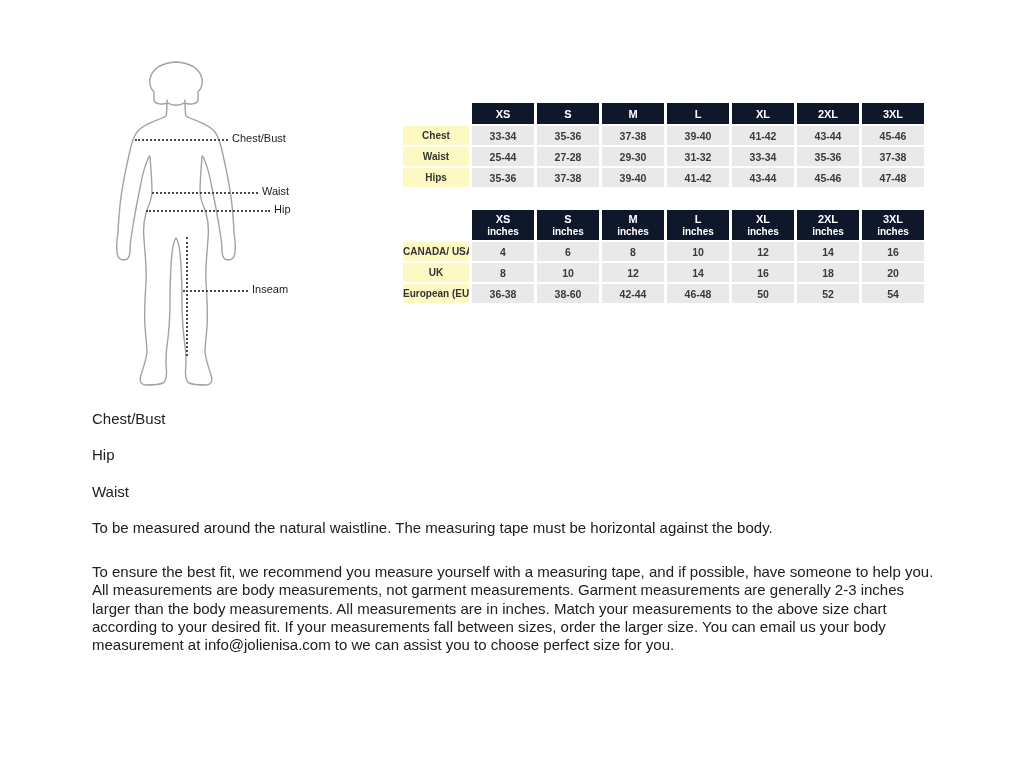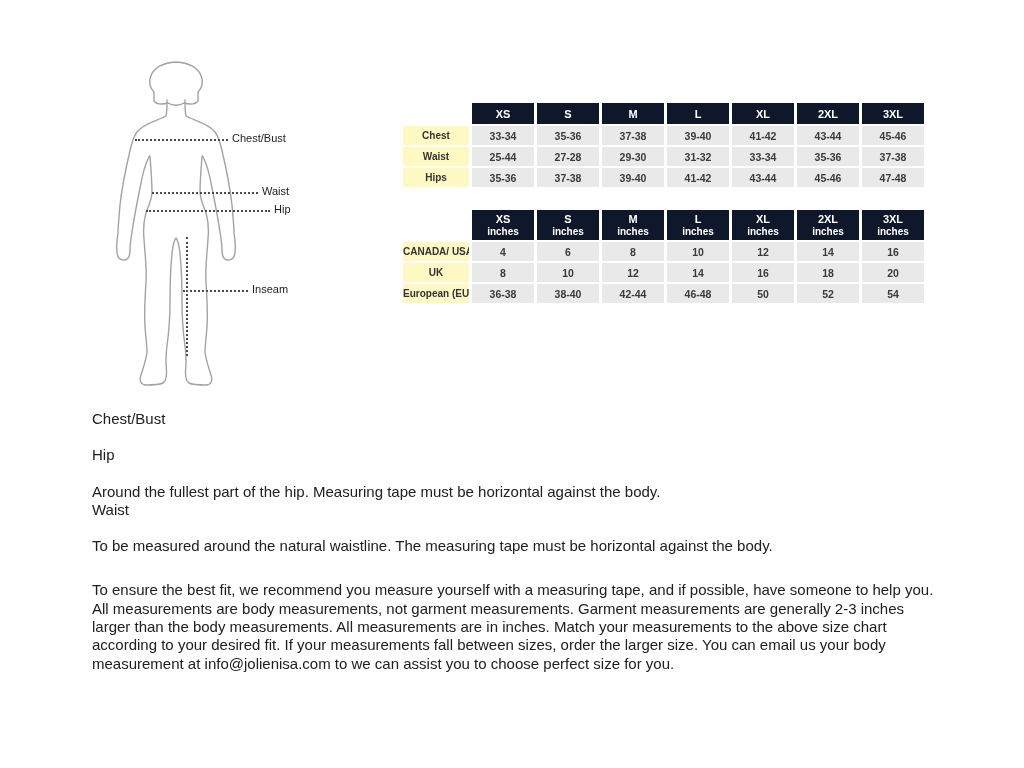--- a/index.html
+++ b/index.html
@@ -272,32 +272,31 @@
       <td class="val">10</td>
       <td class="val">12</td>
       <td class="val">14</td>
       <td class="val">16</td>
       <td class="val">18</td>
       <td class="val">20</td>
     </tr>
     <tr>
       <th class="row-label">European (EU)</th>
       <td class="val">36-38</td>
-      <td class="val">38-40</td>
+      <td class="val">38-60</td>
       <td class="val">42-44</td>
       <td class="val">46-48</td>
       <td class="val">50</td>
       <td class="val">52</td>
       <td class="val">54</td>
     </tr>
   </tbody>
     </table>
 
   <div id="instructions">
     <p class="sec-heading">Chest/Bust</p>
     <p class="sec-heading">Hip</p>
-    <p class="sec-body">Around the fullest part of the hip. Measuring tape must be horizontal against the body.</p>
     <p class="sec-heading">Waist</p>
     <p class="sec-body">To be measured around the natural waistline. The measuring tape must be horizontal against the body.</p>
     <p class="sec-body note"><span>To ensure the best fit, we recommend you measure yourself with a measuring tape, and if possible, have someone to help you. All measurements are body measurements, not garment measurements. Garment measurements are generally 2-3 inches larger than the body measurements. All measurements are in inches. Match your measurements to the above size chart according to your desired fit. If your measurements fall between sizes, order the larger size. You can email us your body measurement at </span><span>info@jolienisa.com</span><span> to we can assist you to choose perfect size for you.</span></p>
   </div>
 
 </div>
 
 </body></html>

